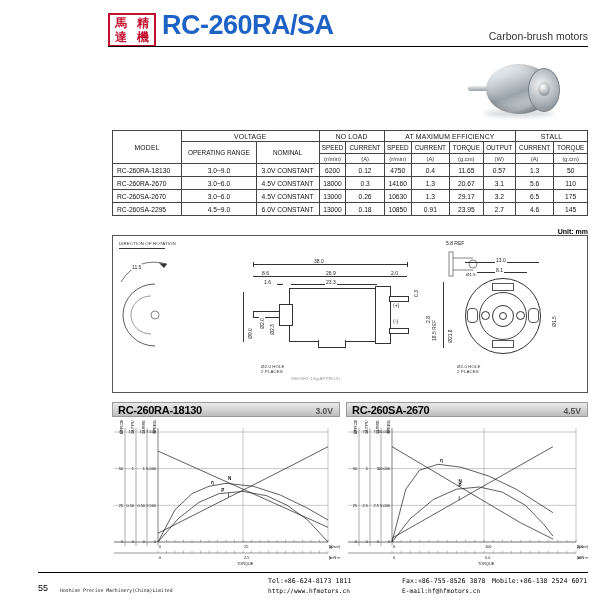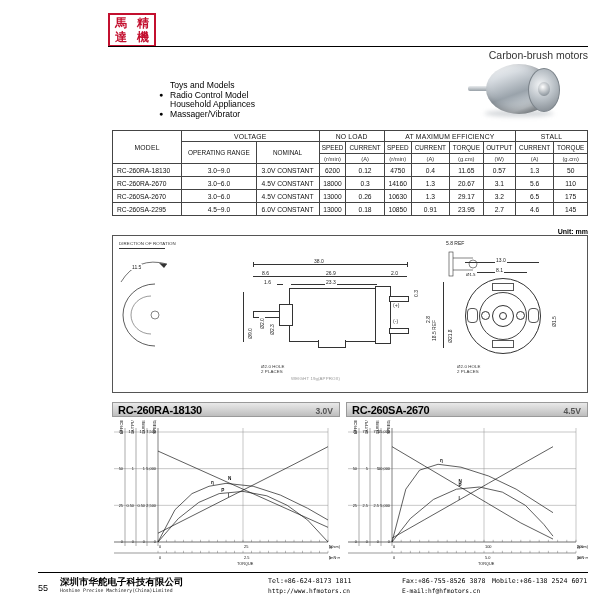--- a/index.html
+++ b/index.html
@@ -23,21 +23,21 @@
     width:50%;text-align:center;color:#c3102f;
     font-family:"DejaVu Sans", sans-serif;
     font-size:12px;line-height:14px;font-weight:bold;
   }
   .title{
     position:absolute;left:162px;top:10px;
     font-size:27px;font-weight:bold;color:#1d62c4;letter-spacing:-.5px;
   }
   .subtitle{
     position:absolute;right:12px;top:30px;
-    font-size:10.5px;color:#333;margin-top:19px;
+    font-size:10.5px;color:#333;
   }
   .hrule{position:absolute;left:108px;top:46px;width:480px;height:1px;background:#000;}
   .output-line{position:absolute;left:112px;top:50px;font-size:12.5px;font-weight:bold;}
   .typ-line{position:absolute;left:112px;top:66px;font-size:12.5px;font-weight:bold;}
   .apps{position:absolute;left:158px;top:81px;font-size:8.6px;line-height:9.6px;}
   .apps div{position:relative;padding-left:12px;white-space:nowrap;}
   .apps div.b::before{content:"\25CF";position:absolute;left:1px;top:-1px;font-size:7px;}
 
   
   .photo{position:absolute;left:462px;top:58px;width:118px;height:62px;}
@@ -145,28 +145,23 @@
 <body>
 
 <div class="page">
 
   <div class="logo">
     <span>馬</span>
     <span>精</span>
     <span>達</span>
     <span>機</span>
   </div>
+  <div class="title">RC-260RA/SA</div>
   <div class="subtitle">Carbon-brush motors</div>
   <div class="hrule"></div>
-  <div class="apps">
-    <div>Toys and Models</div>
-    <div class="b">Radio Control Model</div>
-    <div>Household Appliances</div>
-    <div class="b">Massager/Vibrator</div>
-  </div>
 
   <div class="photo">
     <div class="shadow"></div>
     <div class="shaft"></div>
     <div class="body"></div>
     <div class="face"></div>
     <div class="hub"></div>
   </div>
 
 
@@ -539,21 +534,20 @@
         <path d="M46.00 118.19L78.20 99.85L110.40 81.52L142.60 63.19L174.80 44.85L207.00 26.67" fill="none" stroke="#1a1a1a" stroke-width="0.7"></path>
         <text x="112.39999999999999" y="79.52000000000001" font-size="4.6" fill="#111" font-weight="bold">I</text>
         <path d="M46.00 122.00L64.40 98.53L87.40 79.47L110.40 69.20L133.40 67.00L156.40 72.13L179.40 85.33L197.80 104.40L207.00 116.13" fill="none" stroke="#1a1a1a" stroke-width="0.7"></path>
         <text x="112.39999999999999" y="67.19999999999999" font-size="4.6" fill="#111" font-weight="bold">P</text>
         <path d="M46.00 122.00L59.80 69.20L73.60 50.13L92.00 44.27L115.00 47.20L142.60 56.00L170.20 69.20L193.20 83.87L207.00 92.67" fill="none" stroke="#1a1a1a" stroke-width="0.7"></path>
         <text x="94" y="42.266666666666666" font-size="4.6" fill="#111" font-weight="bold">η</text>
       </svg></div>
 
   <div class="fline"></div>
   <div class="pageno">55</div>
-  <div class="f-cn">深圳市华舵电子科技有限公司</div>
   <div class="f-en">Hoshine Precise Machinery(China)Limited</div>
   <div class="f-tel">Tel:+86-624-8173 1811</div>
   <div class="f-http">http://www.hfmotors.cn</div>
   <div class="f-fax">Fax:+86-755-8526 3878</div>
   <div class="f-mail">E-mail:hf@hfmotors.cn</div>
   <div class="f-mob">Mobile:+86-138 2524 6071</div>
 
 </div>
 
 </body></html>

